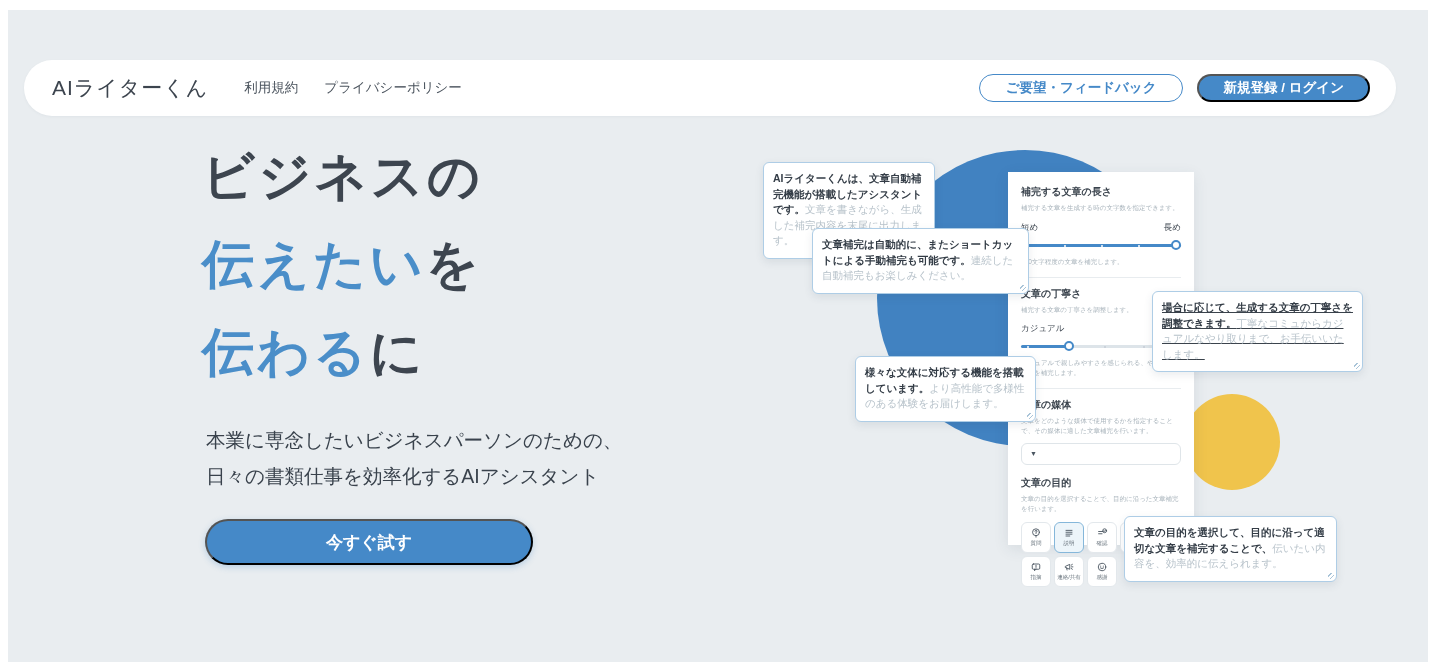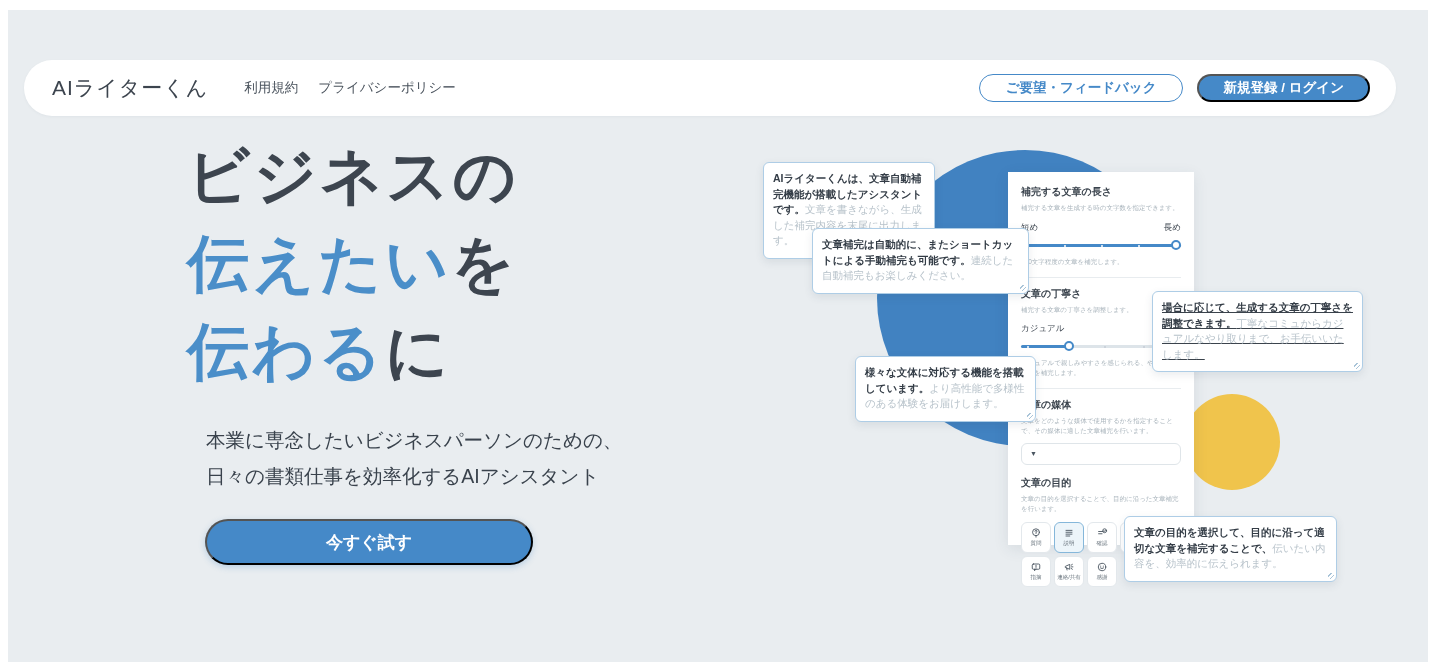--- a/index.html
+++ b/index.html
@@ -15,29 +15,29 @@
 
   
   .navbar {
     position:absolute; left:24px; right:44px; top:20px; height:56px;
     background:#ffffff; border-radius:28px;
     display:flex; align-items:center; padding:0 26px 0 28px;
     box-shadow:0 1px 3px rgba(60,80,100,0.05);
     margin-top:40px;
   }
   .logo { font-size:21px; font-weight:500; color:#3c444e; letter-spacing:1px; }
-  .nav-links { display:flex; gap:20px; margin-left:36px; }
+  .nav-links { display:flex; gap:26px; margin-left:36px; }
   .nav-link { font-size:13.5px; color:#4a535d; cursor:pointer; }
   .nav-spacer { flex:1; }
   .btn-pill { height:28px; border-radius:19px; display:flex; align-items:center; font-size:13.5px; font-weight:700; cursor:pointer; }
   .btn-outline { border:1.5px solid #4589c8; color:#4589c8; background:#fff; padding:0 26px; margin-right:14px; }
   .btn-solid { background:#4589c8; color:#fff; padding:0 24px; }
 
   
-  .headline { position:absolute; left:187px; top:132px; font-size:62px; font-weight:800; line-height:88px; letter-spacing:3px; color:#3d454f; }
+  .headline { position:absolute; left:202px; top:132px; font-size:52px; font-weight:800; line-height:88px; letter-spacing:3px; color:#3d454f; }
   .headline .blue { color:#4a8ec9; }
   .subtitle { position:absolute; left:206px; top:422px; font-size:19.5px; line-height:1.85; color:#39424c; }
   .cta {
     position:absolute; left:205px; top:519px; width:328px; height:46px;
     background:#4589c8; border-radius:23px; color:#fff;
     font-size:17px; font-weight:700; display:flex; align-items:center; justify-content:center;
     cursor:pointer; box-shadow:0 2px 6px rgba(69,137,200,0.3);
   }
 
   

